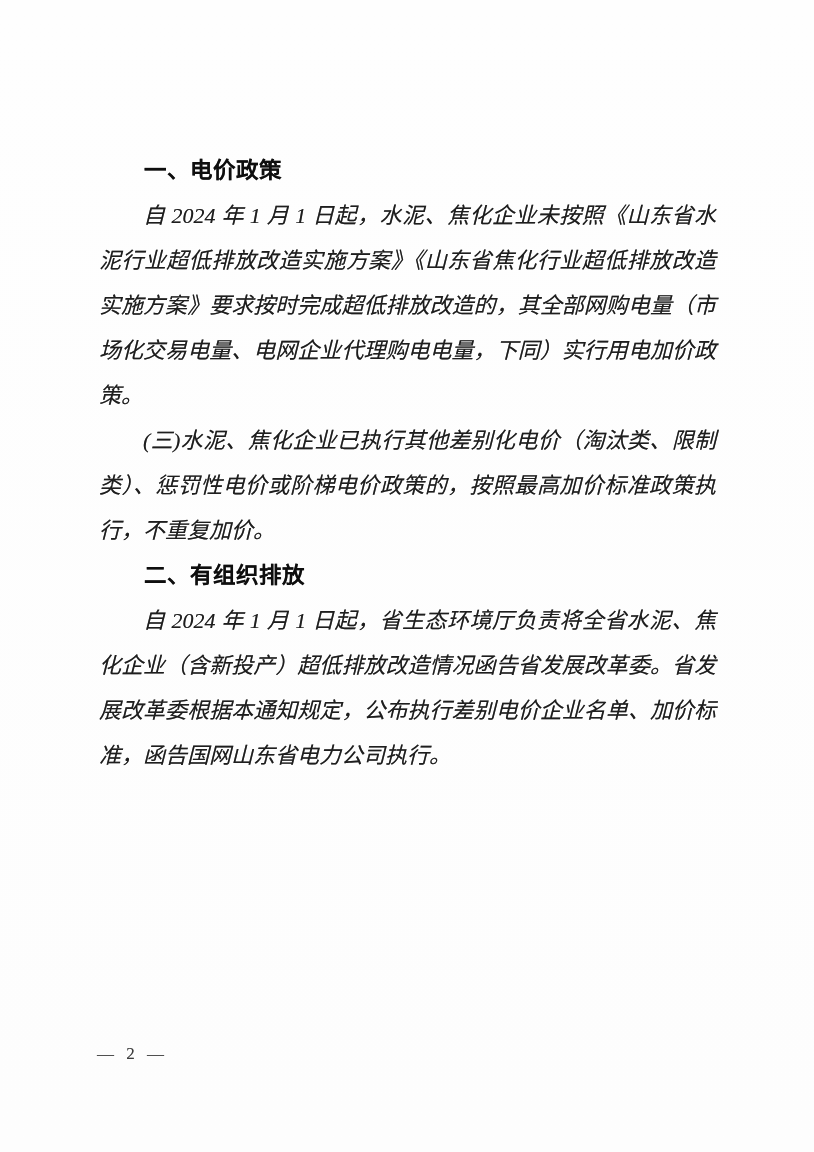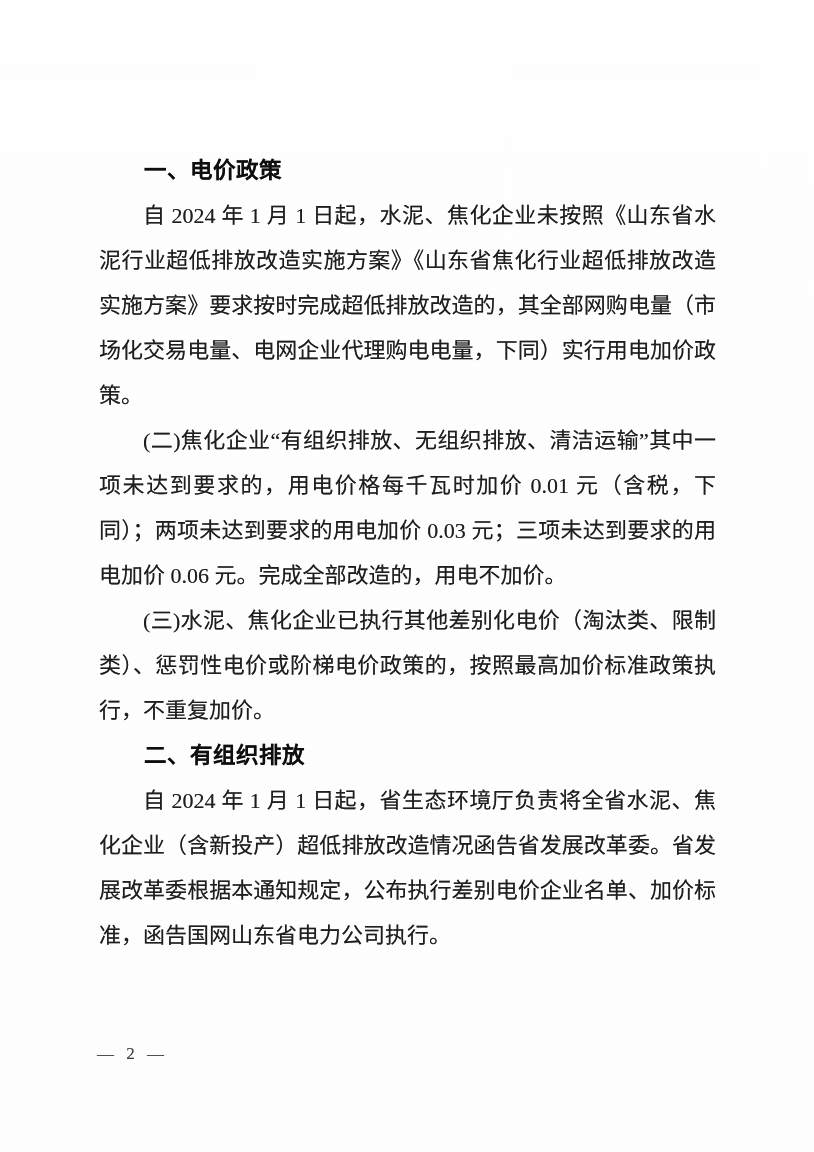--- a/index.html
+++ b/index.html
@@ -31,20 +31,21 @@
     line-height: 45px;
     text-align: justify;
     
     text-shadow: 0 0 0.4px rgba(20,20,20,0.55);
   }
 
   .para {
     text-indent: 2em;
     word-break: normal;
     line-break: normal;
+    font-style: italic;
   }
 
   .heading {
     text-indent: 2em;
     font-family: "DejaVu Sans", "Liberation Sans", sans-serif;
     font-weight: 700;
     font-size: 22.5px;
     color: #0e0e0e;
     letter-spacing: 0.5px;
     text-shadow: 0 0 0.3px rgba(0,0,0,0.6);
@@ -67,21 +68,20 @@
 
 <div class="page">
 
   <div class="content">
 
     <div class="heading">一、电价政策</div>
 
     <div class="para">自 2024 年 1 月 1 日起，水泥、焦化企业未按照《山东省水泥行业超低排放改造实施方案》《山东省焦化行业超低排放改造实施方案》要求按时完成超低排放改造的，其全部网购电量（市场化交易电量、电网企业代理购电电量，下同）实行用电加价政策。</div>
 
 
-    <div class="para">(二)焦化企业“有组织排放、无组织排放、清洁运输”其中一项未达到要求的，用电价格每千瓦时加价 0.01 元（含税，下同）；两项未达到要求的用电加价 0.03 元；三项未达到要求的用电加价 0.06 元。完成全部改造的，用电不加价。</div>
 
     <div class="para">(三)水泥、焦化企业已执行其他差别化电价（淘汰类、限制类）、惩罚性电价或阶梯电价政策的，按照最高加价标准政策执行，不重复加价。</div>
 
     <div class="heading">二、有组织排放</div>
 
     <div class="para">自 2024 年 1 月 1 日起，省生态环境厅负责将全省水泥、焦化企业（含新投产）超低排放改造情况函告省发展改革委。省发展改革委根据本通知规定，公布执行差别电价企业名单、加价标准，函告国网山东省电力公司执行。</div>
 
   </div>
 
   <div class="page-number">— 2 —</div>

